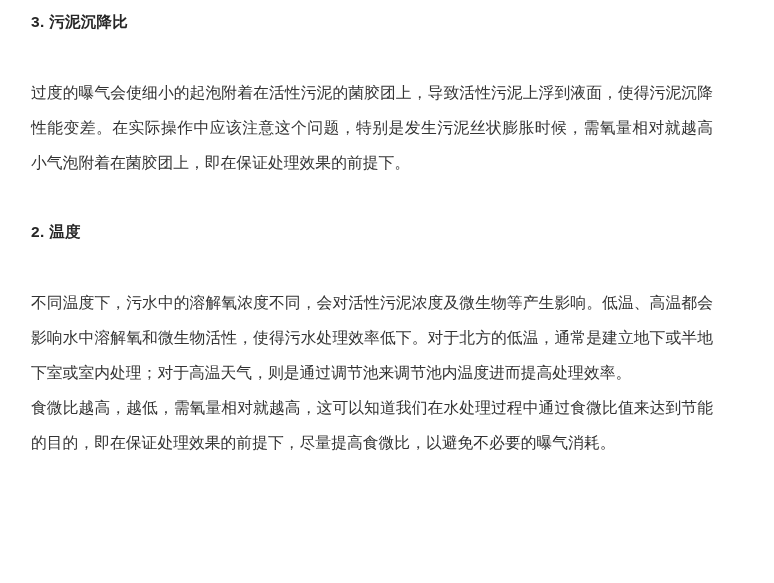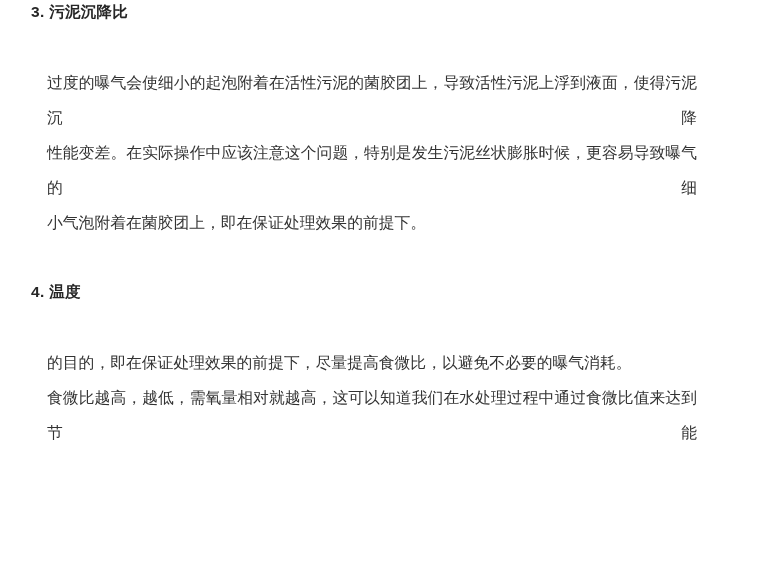--- a/index.html
+++ b/index.html
@@ -9,35 +9,35 @@
   }
   body {
     width: 774px;
     height: 583px;
     overflow: hidden;
     font-family: "Liberation Sans", "DejaVu Sans", sans-serif;
   }
   .page {
     box-sizing: border-box;
     width: 774px;
-    padding: 0 61px 0 31px;
+    padding: 10px 61px 0 31px;
   }
   .heading {
     font-size: 15.5px;
     font-weight: bold;
     color: #262626;
     line-height: 24px;
     margin: 40px 0 41px 0;
     letter-spacing: 0.3px;
   }
   section:first-child .heading {
     margin-top: 0;
   }
   .para {
-    margin: 16px;
+    margin: 0;
     padding: 0;
   }
   .para-line {
     display: block;
     font-size: 15.8px;
     color: #333333;
     line-height: 35px;
     white-space: nowrap;
   }
   .para-line.full {
@@ -48,29 +48,34 @@
 </style>
 </head>
 <body>
 
 <div class="page">
 
   <section>
     <h3 class="heading">3. 污泥沉降比</h3>
     <div class="para">
       <span class="para-line full">过度的曝气会使细小的起泡附着在活性污泥的菌胶团上，导致活性污泥上浮到液面，使得污泥沉降</span>
-      <span class="para-line full">性能变差。在实际操作中应该注意这个问题，特别是发生污泥丝状膨胀时候，更容易导致曝气的细</span>
+      <span class="para-line full">性能变差。在实际操作中应该注意这个问题，特别是发生污泥丝状膨胀时候，需氧量相对就越高</span>
       <span class="para-line">小气泡附着在菌胶团上，即在保证处理效果的前提下。</span>
     </div>
   </section>
 
   <section>
-    <h3 class="heading">4. 温度</h3>
+    <h3 class="heading">2. 温度</h3>
+    <div class="para">
+      <span class="para-line full">不同温度下，污水中的溶解氧浓度不同，会对活性污泥浓度及微生物等产生影响。低温、高温都会</span>
+      <span class="para-line full">影响水中溶解氧和微生物活性，使得污水处理效率低下。对于北方的低温，通常是建立地下或半地</span>
+      <span class="para-line">下室或室内处理；对于高温天气，则是通过调节池来调节池内温度进而提高处理效率。</span>
+    </div>
   </section>
 
   <section>
     <div class="para">
+      <span class="para-line full">食微比越高，越低，需氧量相对就越高，这可以知道我们在水处理过程中通过食微比值来达到节能</span>
       <span class="para-line">的目的，即在保证处理效果的前提下，尽量提高食微比，以避免不必要的曝气消耗。</span>
-      <span class="para-line full">食微比越高，越低，需氧量相对就越高，这可以知道我们在水处理过程中通过食微比值来达到节能</span>
     </div>
   </section>
 
 </div>
 
 </body></html>

